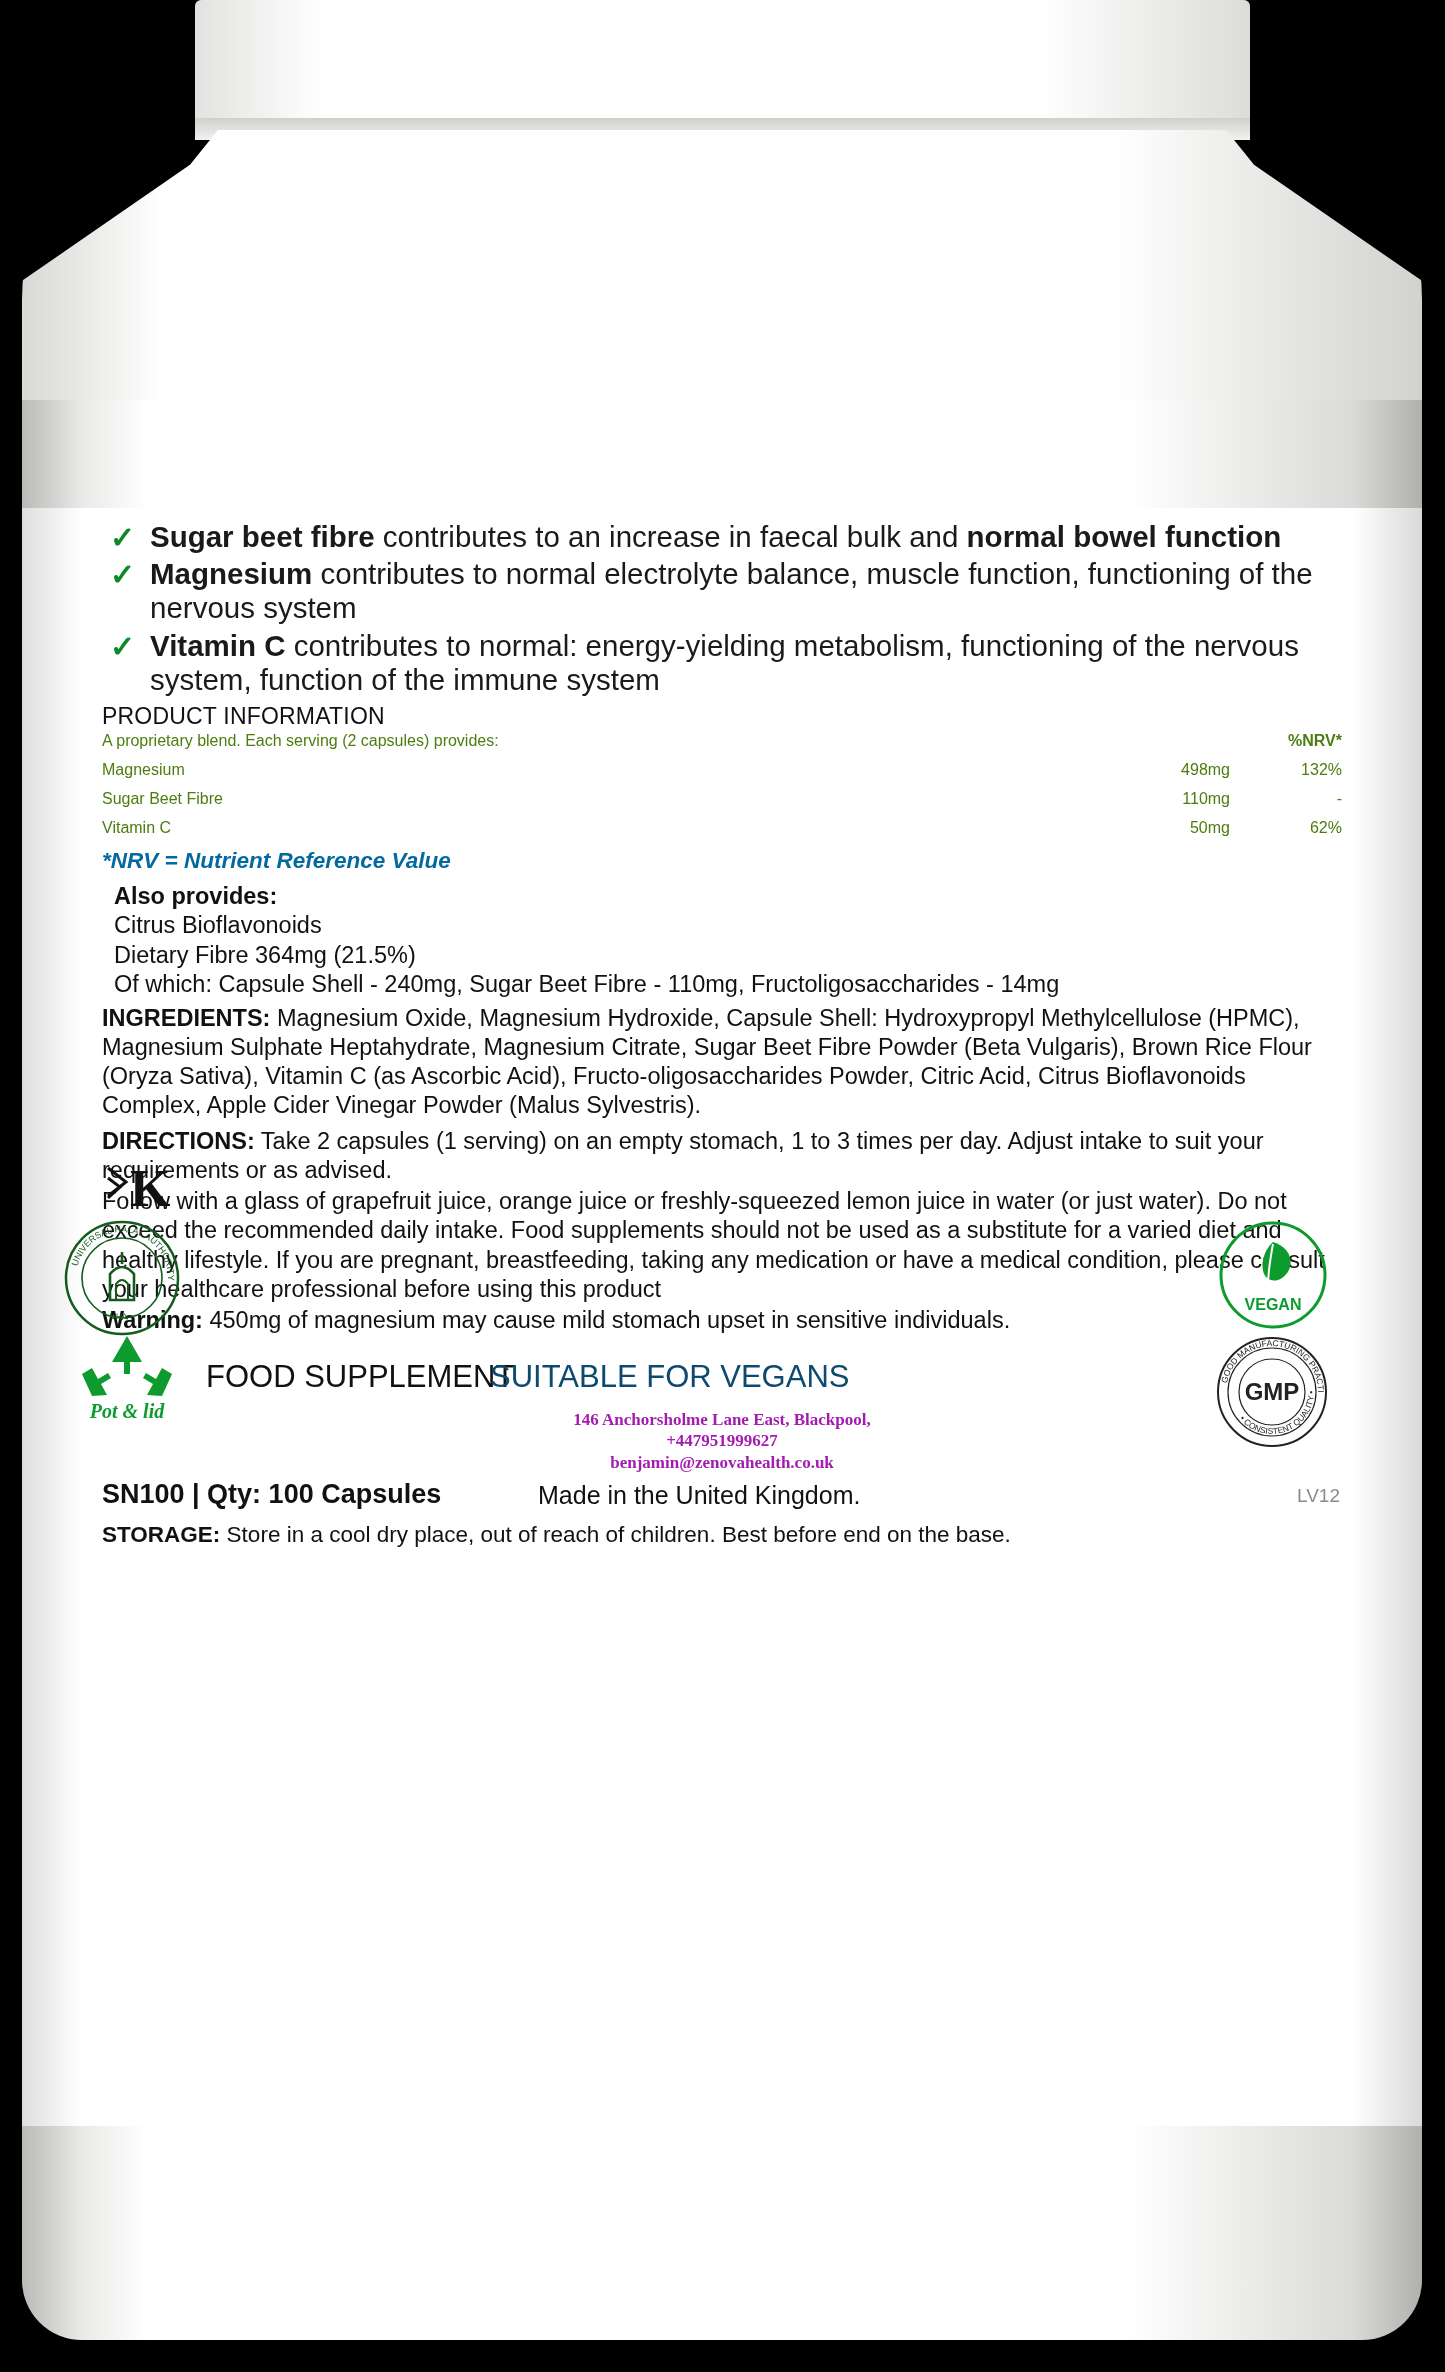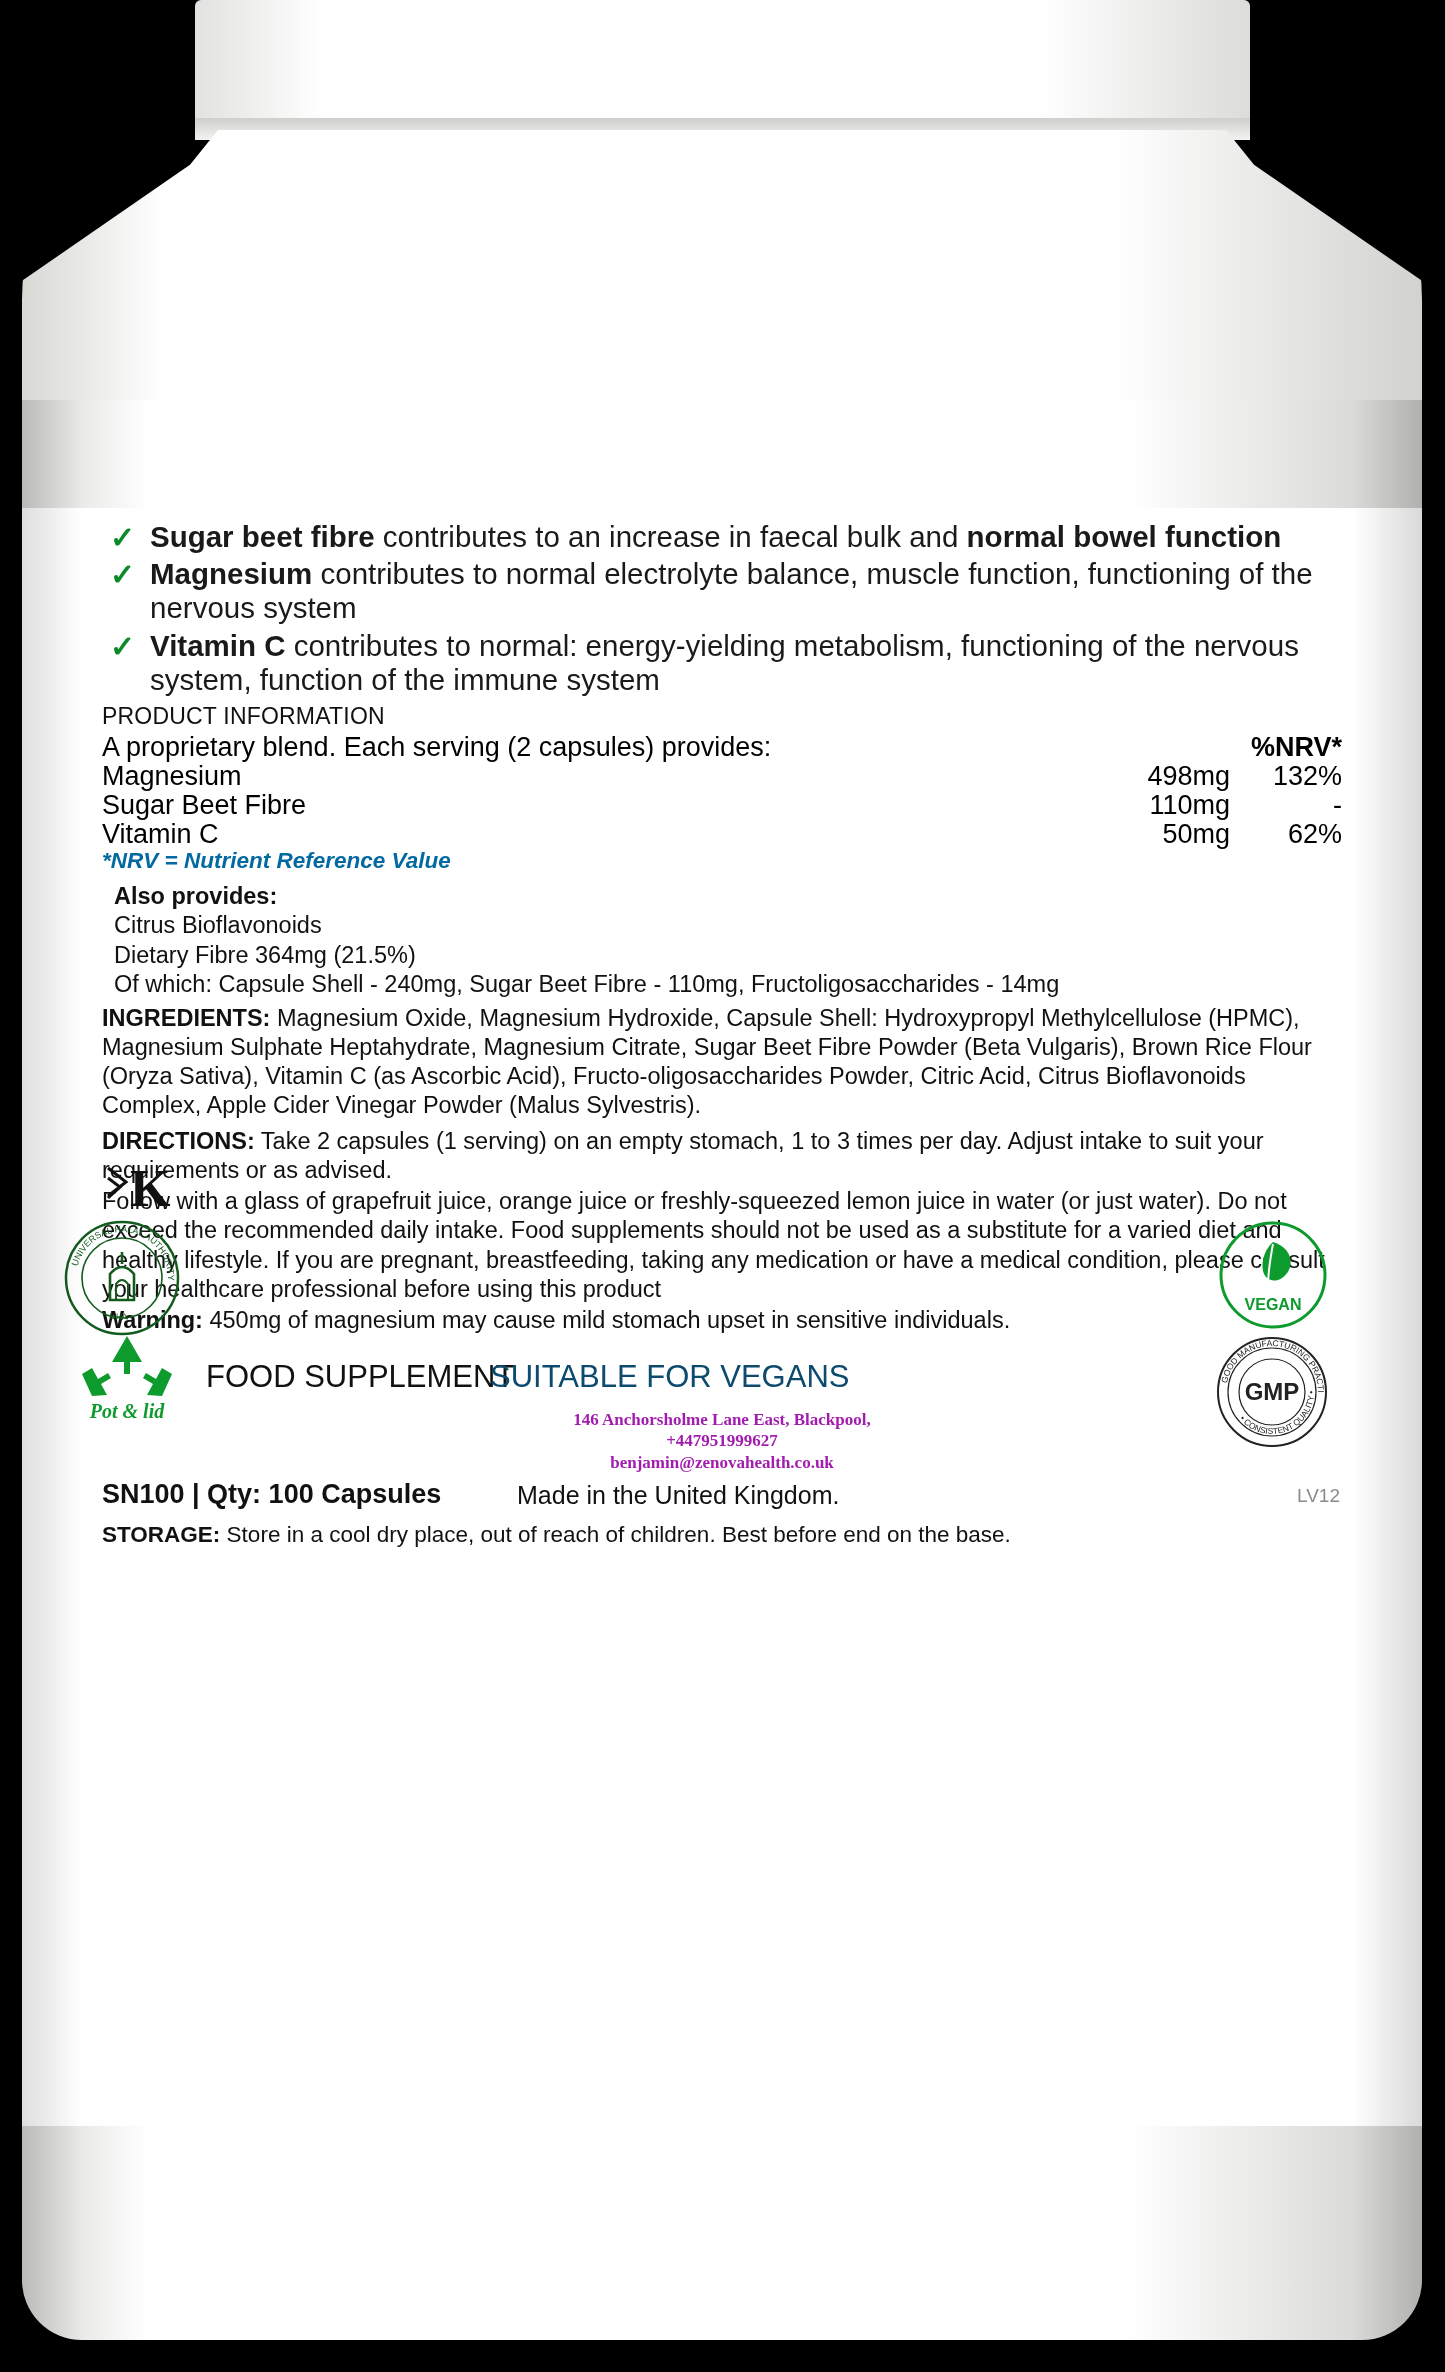--- a/index.html
+++ b/index.html
@@ -101,22 +101,22 @@
   .claim b { font-weight: bold; }
 
   
   .section-head {
     font-size: 23px;
     color: #111;
     letter-spacing: .2px;
     margin: 6px 0 1px 0;
   }
   .pi-line {
-    font-size: 27px;
-    color: #000000;
+    font-size: 16px;
+    color: #4d7c0f;
     line-height: 1.22;
     position: relative;
     height: 29px;
   }
   .pi-line .nm { position: absolute; left: 0; top: 0; }
   .pi-line .amt { position: absolute; right: 112px; top: 0; text-align: right; }
   .pi-line .nrv { position: absolute; right: 0; top: 0; width: 95px; text-align: right; }
   .pi-head .nrv, .pi-head .amt { font-weight: bold; }
   .nrv-note {
     font-size: 22.5px;
@@ -184,21 +184,21 @@
   .footer {
     margin-top: 6px;
     position: relative;
     height: 42px;
   }
   .sku {
     position: absolute; left: 0; top: 0;
     font-size: 27px; font-weight: bold; color: #111;
   }
   .made {
-    position: absolute; left: 415px; top: 2px;
+    position: absolute; left: 436px; top: 2px;
     font-size: 25px; color: #111;
   }
   .lv {
     position: absolute; right: 2px; top: 6px;
     font-size: 19px; color: #8b8b8b;
   }
   .storage {
     font-size: 22.5px;
     color: #111;
     line-height: 1.2;

